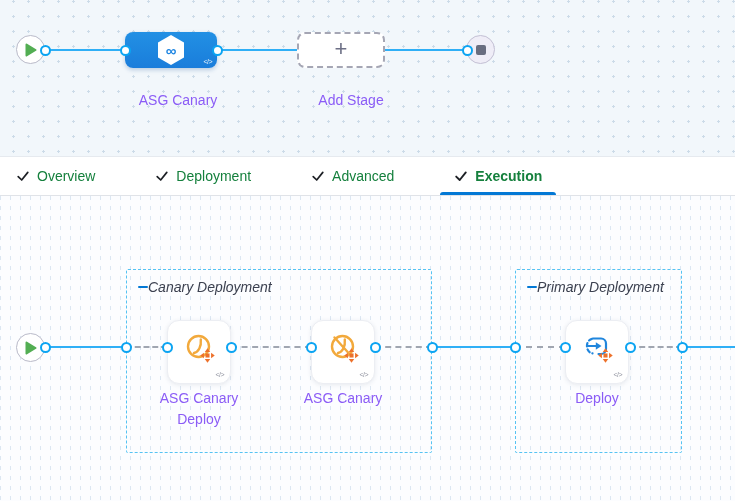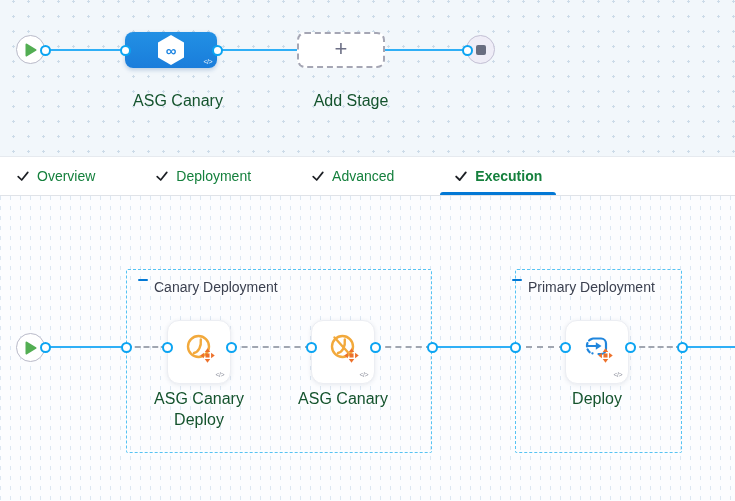--- a/index.html
+++ b/index.html
@@ -51,21 +51,21 @@
   .node-circle.end { background:#efedf7; border-color:#c3c0d4; }
   .stop-square { width:10px; height:10px; background:#696d80; border-radius:2px; }
   .hline { position:absolute; height:2px; background:#2faff6; }
   .dline { position:absolute; height:0; border-top:2px dashed #a0a6b1; }
   .port {
     position:absolute; width:11px; height:11px; border-radius:50%;
     background:#fff; border:2px solid #0ba4f2; z-index:6;
   }
   .graph-label {
     position:absolute; width:140px; text-align:center;
-    font-size:16px; line-height:21px; color:#14532d;
+    font-size:14px; line-height:21px; color:#8b5cf6;
   }
 
   
   .stage-node {
     position:absolute; left:125px; top:32px; width:92px; height:36px;
     background:linear-gradient(180deg,#2290e4,#1a7ddb); border-radius:8px;
     display:flex; align-items:center; justify-content:center; cursor:pointer;
     box-shadow:0 2px 4px rgba(20,80,150,.25); z-index:3;
   }
   .stage-node .yaml { position:absolute; right:5px; bottom:3px; font-size:7px; color:#e8f3fc; letter-spacing:-.5px; }
@@ -74,21 +74,21 @@
     background:#fff; border:2px dashed #a5a6b4; border-radius:8px;
     display:flex; align-items:center; justify-content:center; cursor:pointer; z-index:3;
   }
   .add-stage .plus { font-size:22px; font-weight:300; color:#6d7086; line-height:1; margin-top:-2px; }
 
   
   .group-box {
     position:absolute; border:1px dashed #55c3f3; border-radius:2px; z-index:1;
   }
   .group-title {
-    position:absolute; display:flex; align-items:flex-start; gap:6px; z-index:2; cursor:pointer;
+    position:absolute; display:flex; align-items:center; z-index:2; cursor:pointer;font-style:italic;
   }
   .group-title .dash { width:10px; height:2px; background:#0278d5; border-radius:1px; }
   .group-title span { font-size:14px; color:#3c4150; }
   .step-box {
     position:absolute; width:64px; height:64px; background:#fff; border-radius:12px;
     border:1px solid #eceef3; box-shadow:0 1px 4px rgba(40,60,90,.10);
     display:flex; align-items:flex-start; justify-content:center; cursor:pointer; z-index:4;
   }
   .step-box svg.step-icon { margin-top:9px; }
   .step-box .yaml { position:absolute; right:6px; bottom:5px; font-size:7px; color:#9194a0; letter-spacing:-.5px; }
@@ -163,21 +163,21 @@
     </div>
   </nav>
 
   <div class="group-box" style="left:126px;top:269px;width:306px;height:184px"></div>
   <div class="group-box" style="left:515px;top:269px;width:167px;height:184px"></div>
 
   <div class="group-title" style="left:138px;top:279px">
     <div class="dash"></div>
     <span>Canary Deployment</span>
   </div>
-  <div class="group-title" style="left:512px;top:279px">
+  <div class="group-title" style="left:527px;top:279px">
     <div class="dash"></div>
     <span>Primary Deployment</span>
   </div>
 
   <div class="hline" style="left:49px;top:346px;width:78px"></div>
   <div class="hline" style="left:432px;top:346px;width:84px"></div>
   <div class="hline" style="left:682px;top:346px;width:53px"></div>
 
   <div class="dline" style="left:126px;top:346px;width:41px"></div>
   <div class="dline" style="left:231px;top:346px;width:80px"></div>

